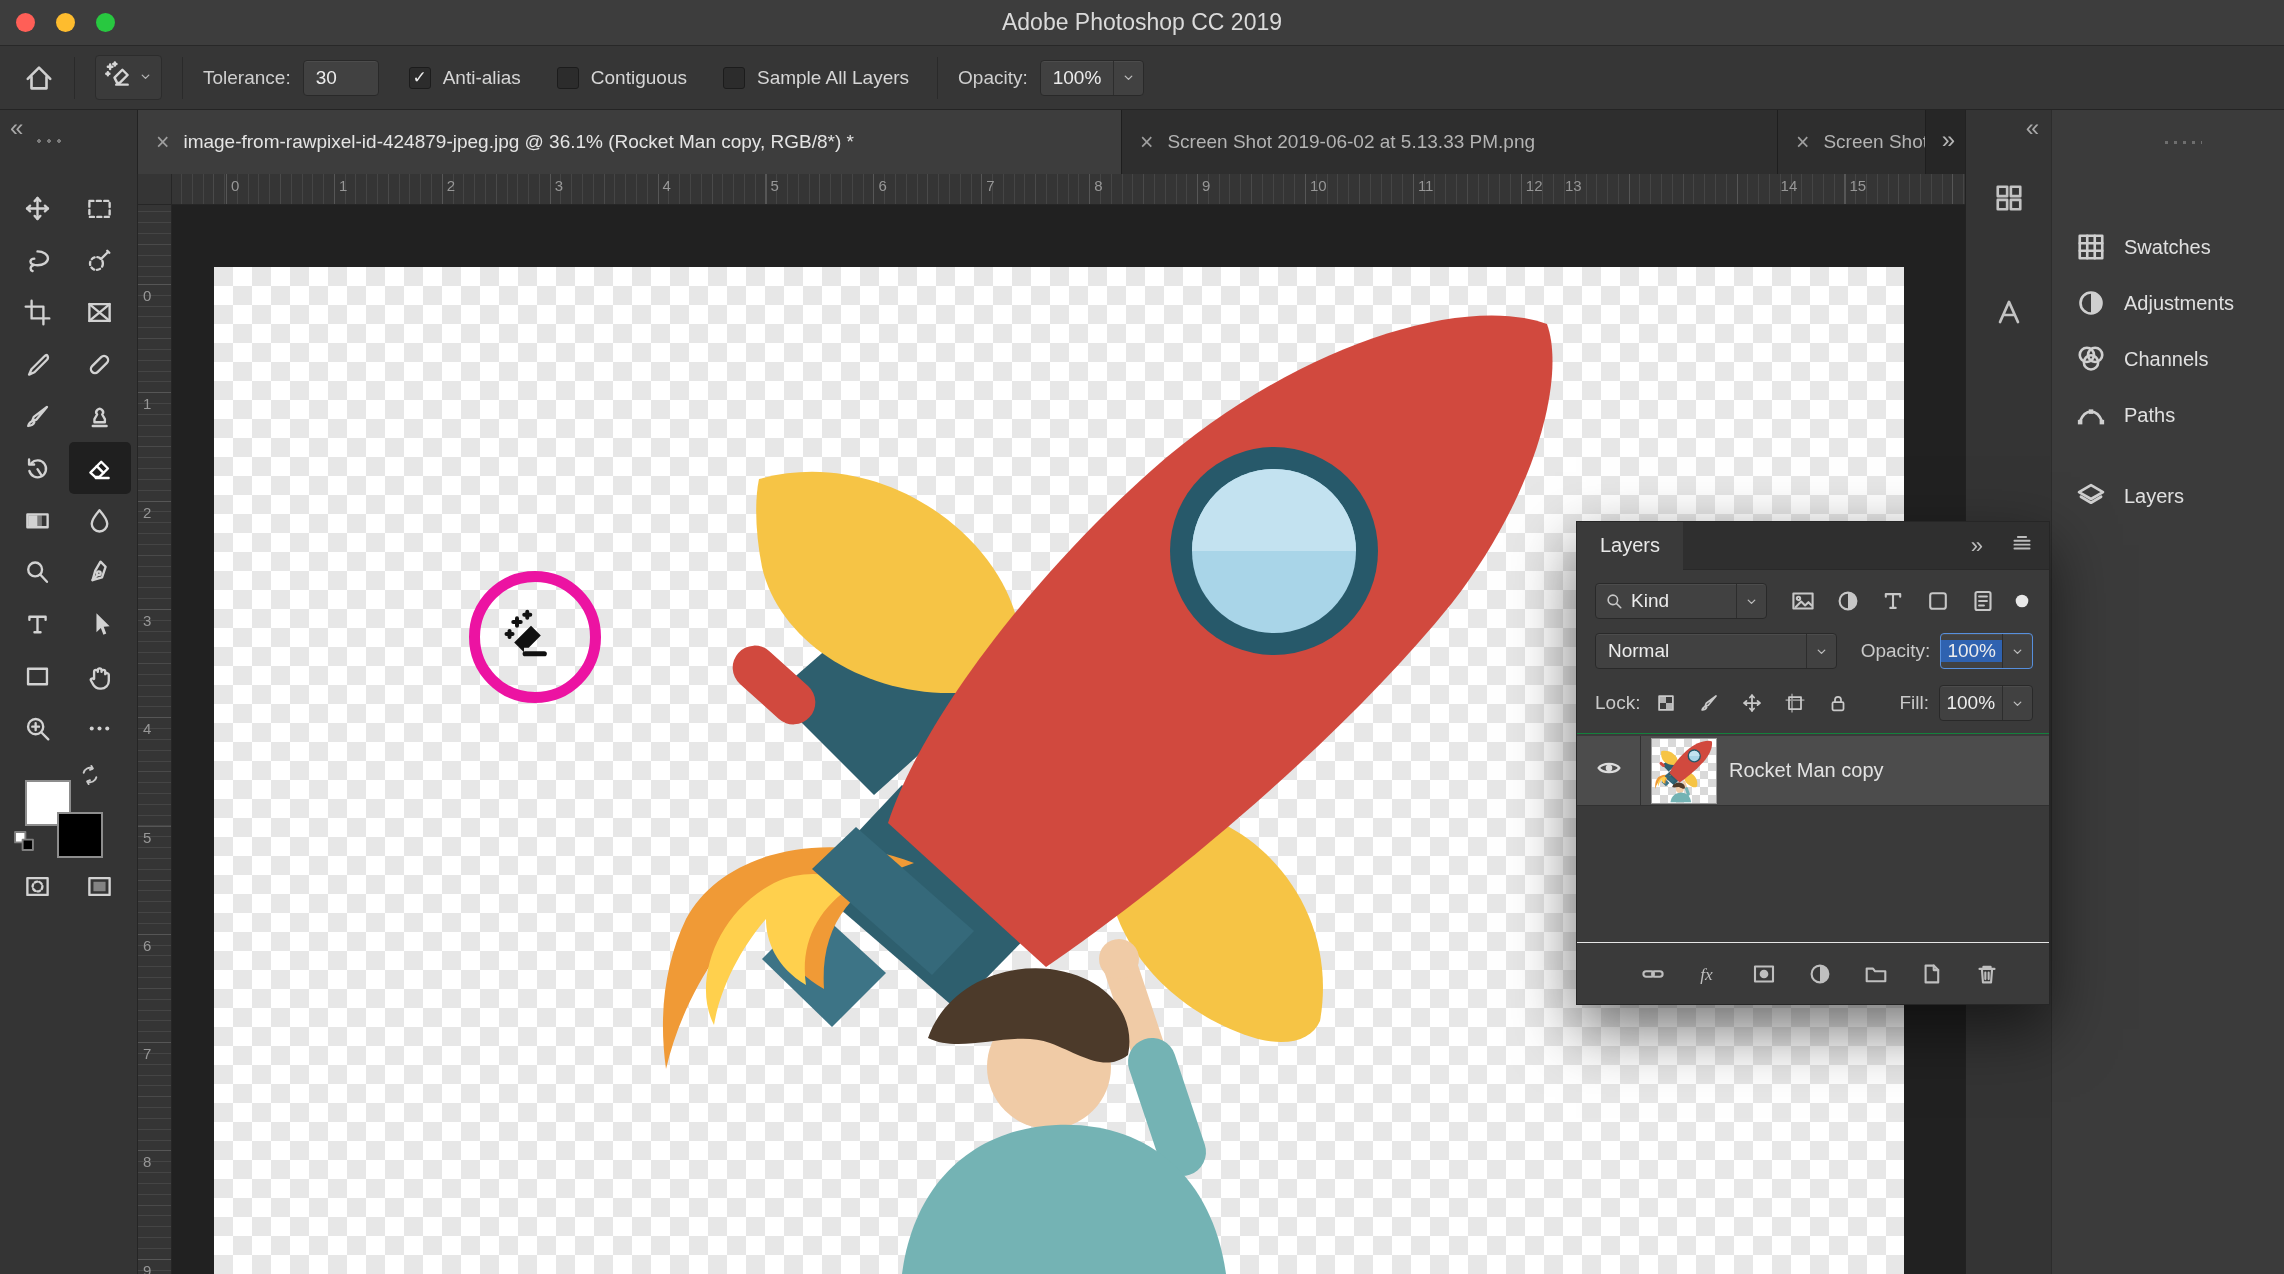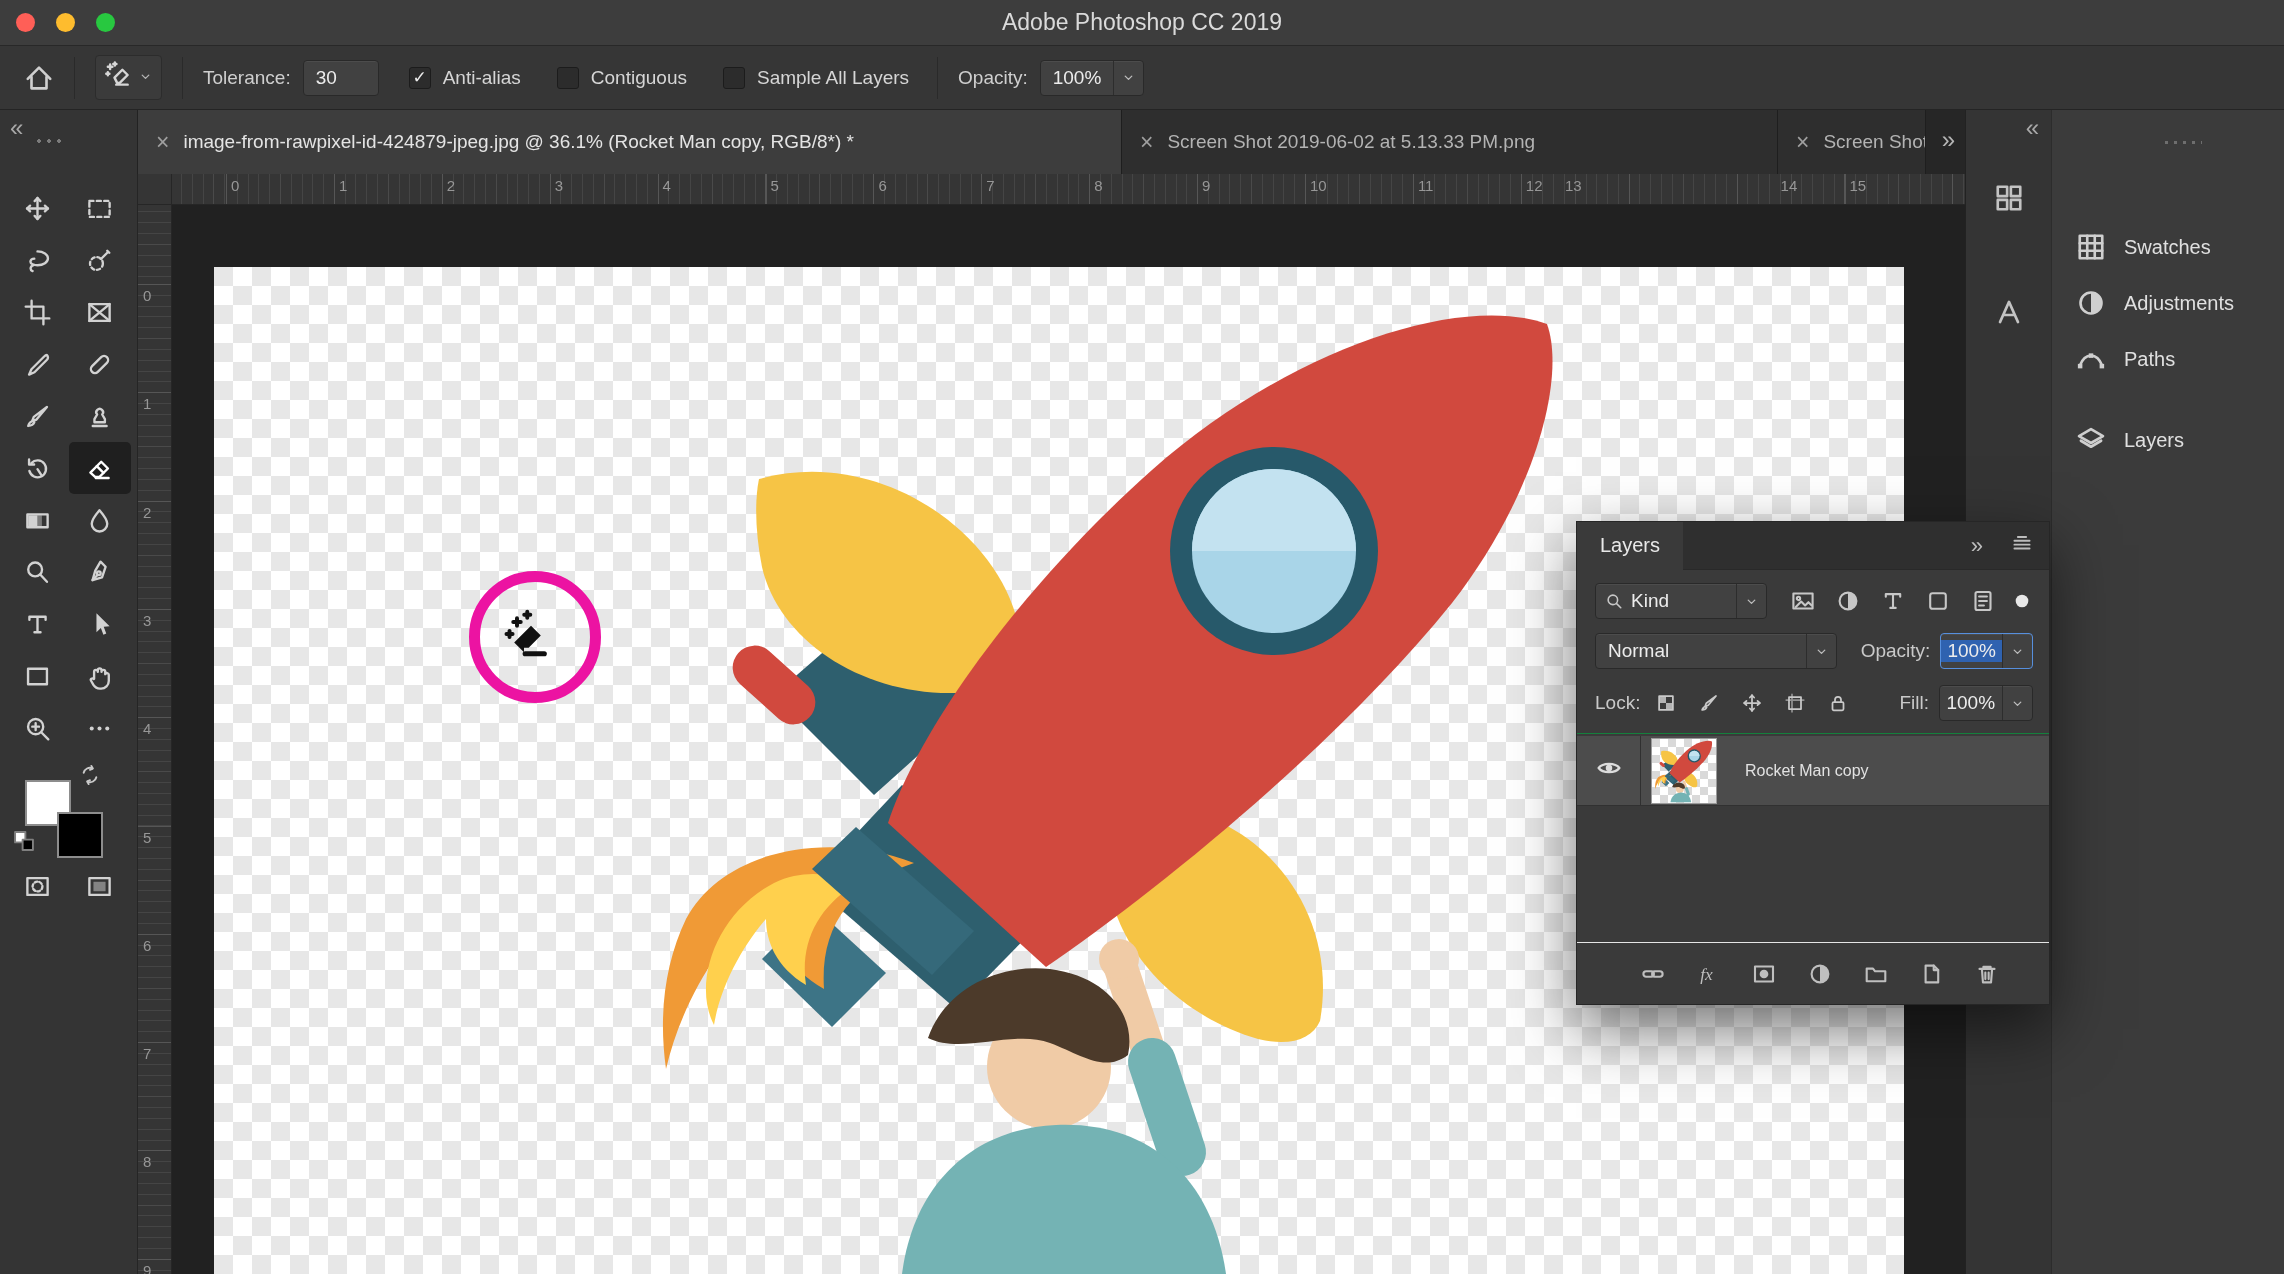--- a/index.html
+++ b/index.html
@@ -144,21 +144,21 @@
   .layer-list{margin-top:2px}
   .layer-row{height:70px;display:flex;align-items:center;border-bottom:1px solid #313131}
   .layer-row.selected{background:#4c4c4c}
   .eye-cell{width:64px;align-self:stretch;display:flex;align-items:center;justify-content:center;
             border-right:1px solid #303030;color:#dcdcdc;flex:none}
   .eye-cell svg{width:26px;height:26px}
   .eye-empty{width:24px;height:24px;border:1px solid #454545;border-radius:2px}
   .thumb{width:66px;height:66px;margin-left:10px;border:1px solid #9a9a9a;flex:none;overflow:hidden;
          background-color:#fff;background-image:repeating-conic-gradient(#ffffff 0 25%,#d9d9d9 0 50%);background-size:16px 16px}
   .thumb svg{width:100%;height:100%;display:block}
-  .lname{margin-left:28px;color:#e2e2e2;font-size:16px}
+  .lname{margin-left:12px;color:#e2e2e2;font-size:20px}
   .lp-actions{position:absolute;left:0;right:0;bottom:0;height:62px;border-top:1px solid #e5e5e5;
               display:flex;align-items:center;justify-content:space-between;padding:0 50px 0 64px;color:#bfbfbf}
   .lp-actions .abtn{display:flex}
   .lp-actions svg{width:24px;height:24px}
 
   .hidden-defs{position:absolute;width:0;height:0;overflow:hidden}
 </style>
 </head>
 <body>
 
@@ -520,20 +520,30 @@
             <svg viewBox="0 0 16 16" fill="none" stroke="currentColor" stroke-width="1.4" stroke-linecap="round" stroke-linejoin="round">
               <circle cx="8" cy="8" r="5.6"></circle>
               <path d="M8 2.4a5.6 5.6 0 010 11.2z" fill="currentColor" stroke="none"></path>
             </svg>
           </span>
           <span class="dlabel">Adjustments</span>
         </div>
         <div class="dock-item">
           <span class="dicon">
             <svg viewBox="0 0 16 16" fill="none" stroke="currentColor" stroke-width="1.4" stroke-linecap="round" stroke-linejoin="round">
+              <circle cx="5.8" cy="5.8" r="3.8"></circle>
+              <circle cx="10.2" cy="5.8" r="3.8"></circle>
+              <circle cx="8" cy="9.8" r="3.8"></circle>
+            </svg>
+          </span>
+          <span class="dlabel">Channels</span>
+        </div>
+        <div class="dock-item">
+          <span class="dicon">
+            <svg viewBox="0 0 16 16" fill="none" stroke="currentColor" stroke-width="1.4" stroke-linecap="round" stroke-linejoin="round">
               <path d="M2 11.6C4.8 4.4 11.2 4.4 14 11.6"></path>
               <rect x="1" y="10.6" width="2.4" height="2.4" fill="currentColor" stroke="none"></rect>
               <rect x="12.6" y="10.6" width="2.4" height="2.4" fill="currentColor" stroke="none"></rect>
               <rect x="6.8" y="5" width="2.4" height="2.4" fill="currentColor" stroke="none"></rect>
             </svg>
           </span>
           <span class="dlabel">Paths</span>
         </div>
         <div class="dock-item gap">
           <span class="dicon">

